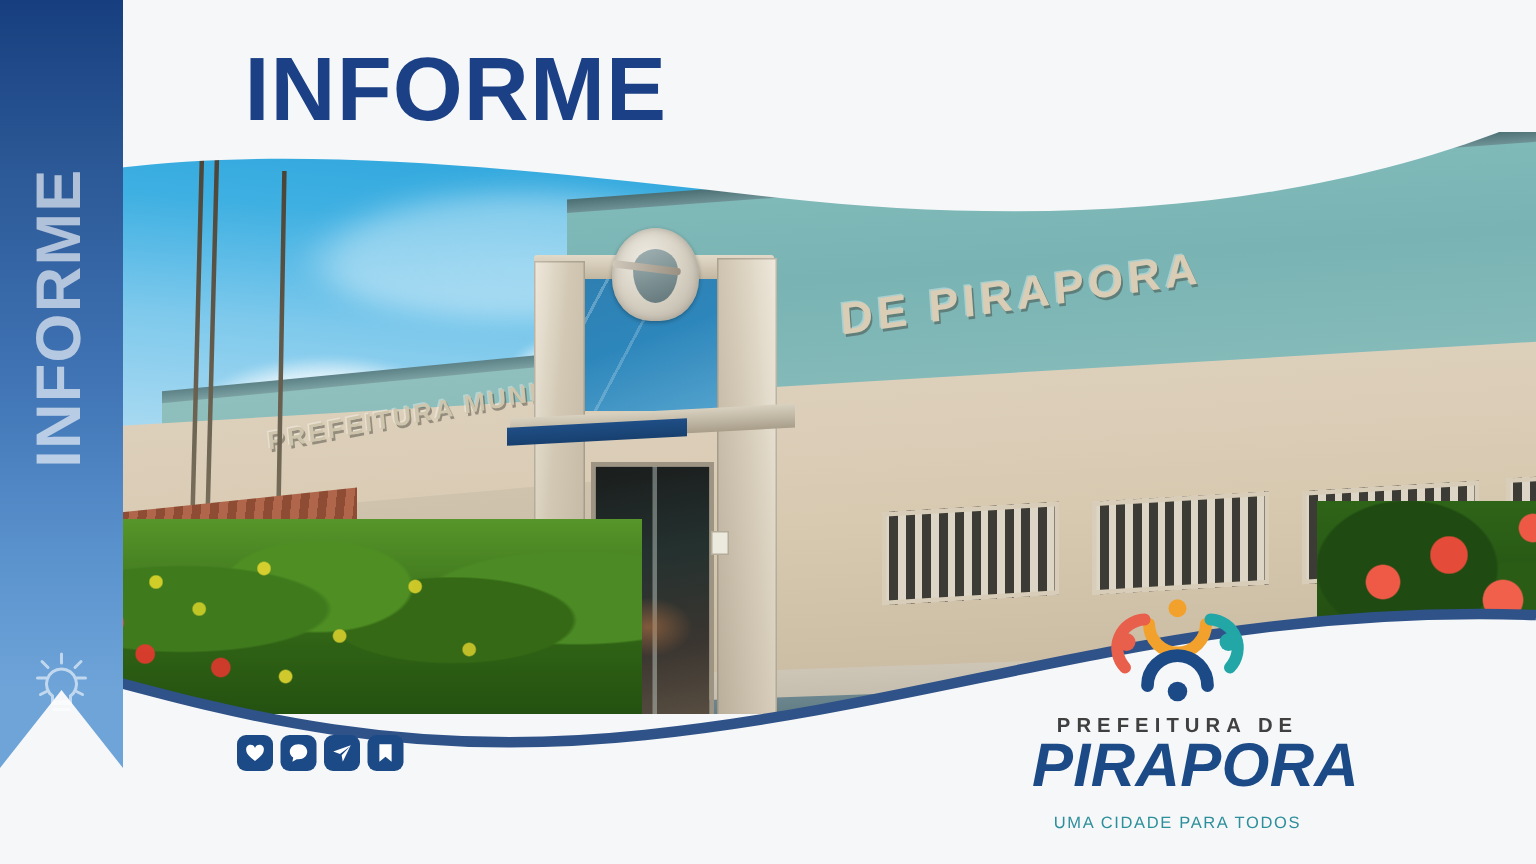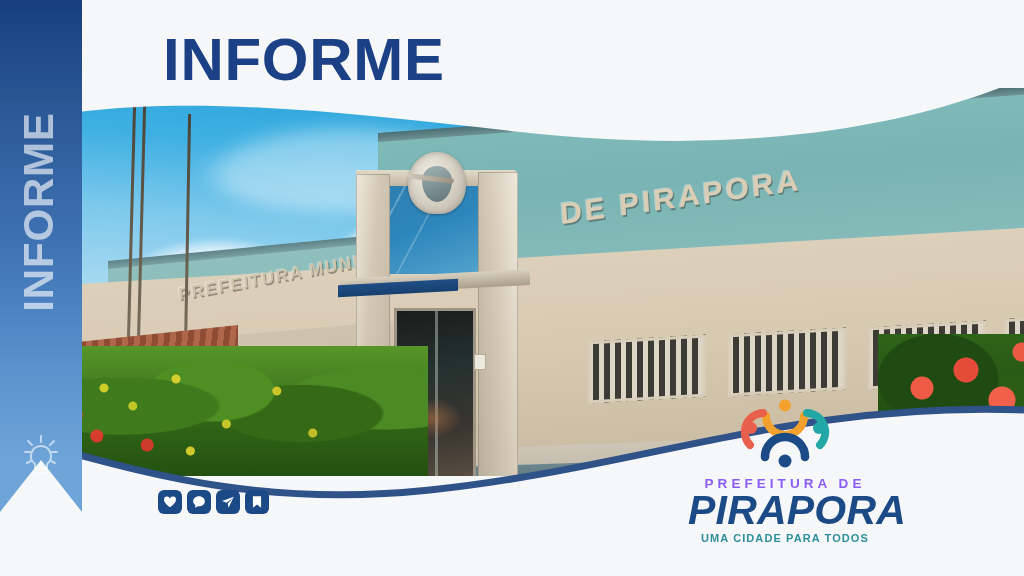--- a/index.html
+++ b/index.html
@@ -326,30 +326,30 @@
 
   
   .brand{
     position:absolute; left:688px; top:398px; width:194px; height:134px;
     z-index:8; text-align:center;
   }
   .brand-mark{ width:96px; height:74px; margin:0 auto; display:block; }
   .brand-pref{
     margin-top:4px;
     font-size:13.5px; font-weight:700; letter-spacing:.30em;
-    color:#8b5cf6;
+    color:#404040;
   }
   .brand-name{
     margin-top:-1px;
     font-size:41px; font-weight:700; letter-spacing:.005em;
     color:#1b4a86; line-height:1;font-style:italic;
   }
   .brand-tag{
-    margin-top:1px;
-    font-size:11px; font-weight:700; letter-spacing:.10em;
+    margin-top:12px;
+    font-size:11px; font-weight:400; letter-spacing:.10em;
     color:#2d8f9b;
   }
 </style>
 </head>
 <body>
 
 <div id="stage">
 
   <div class="photo-wrap">
     <div class="photo">

